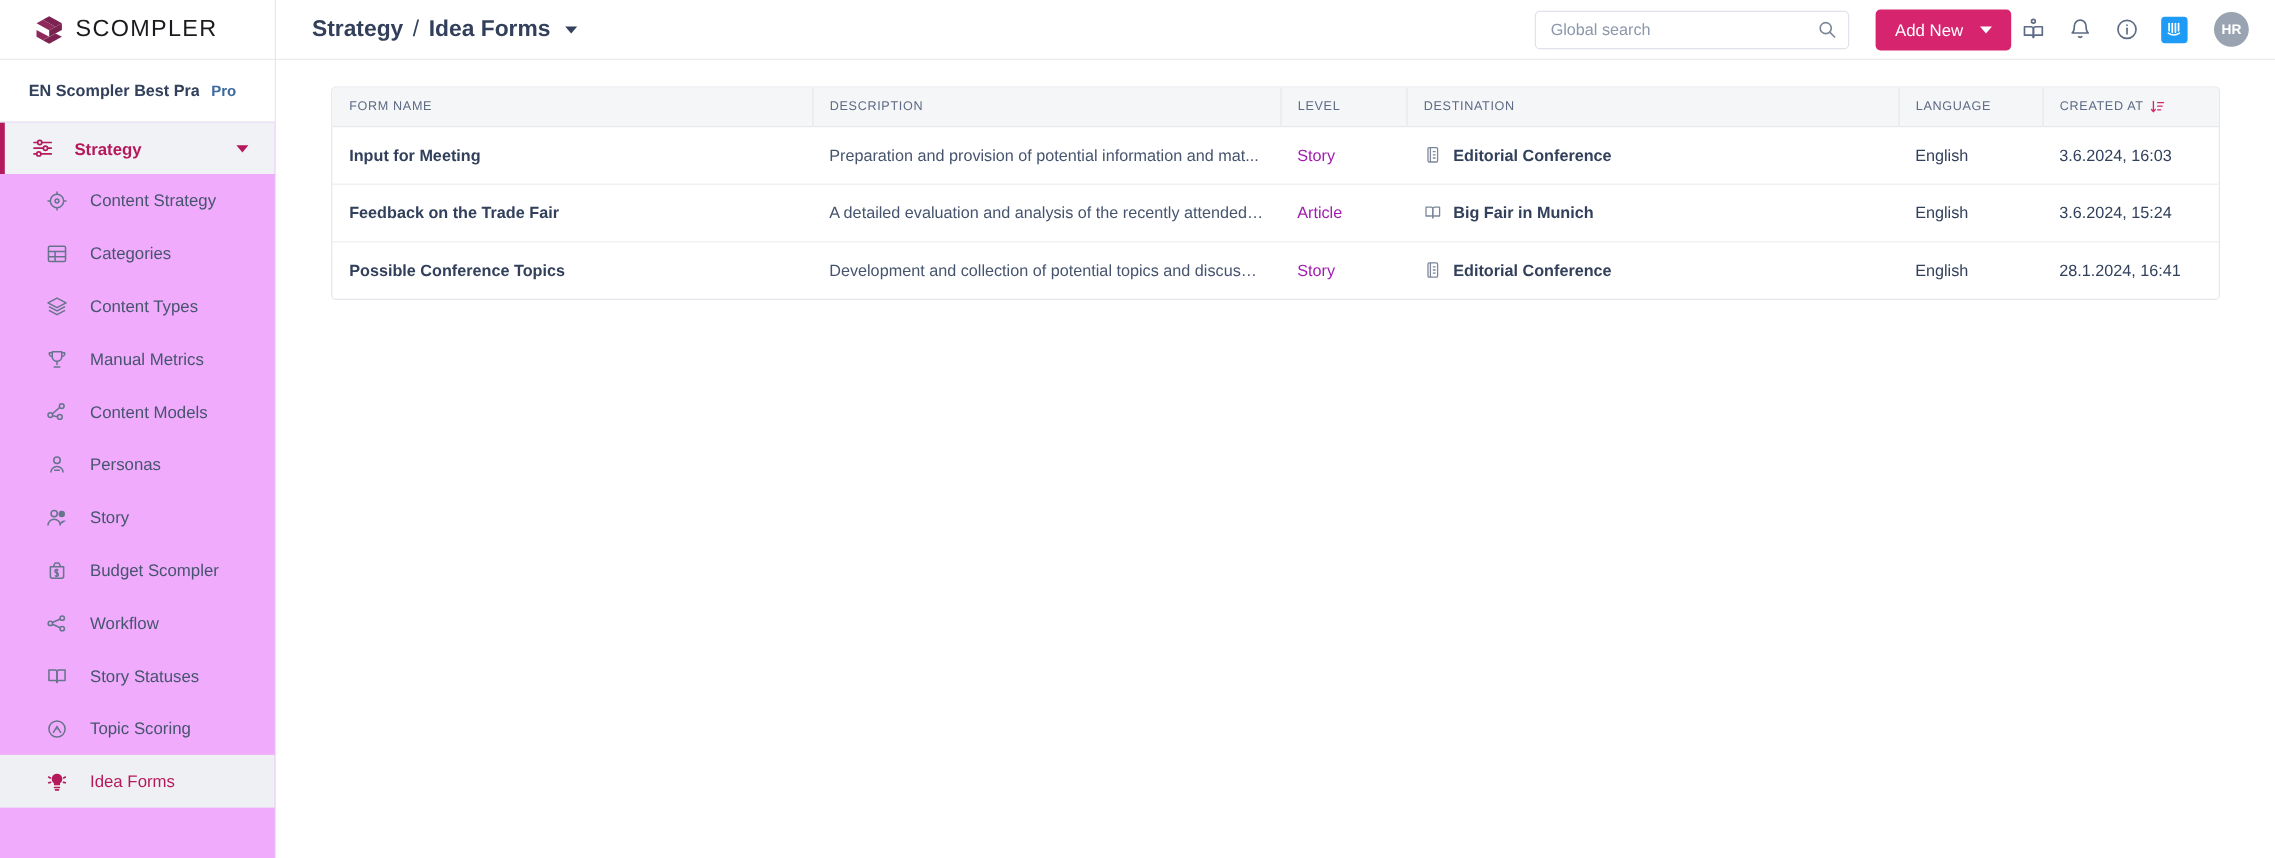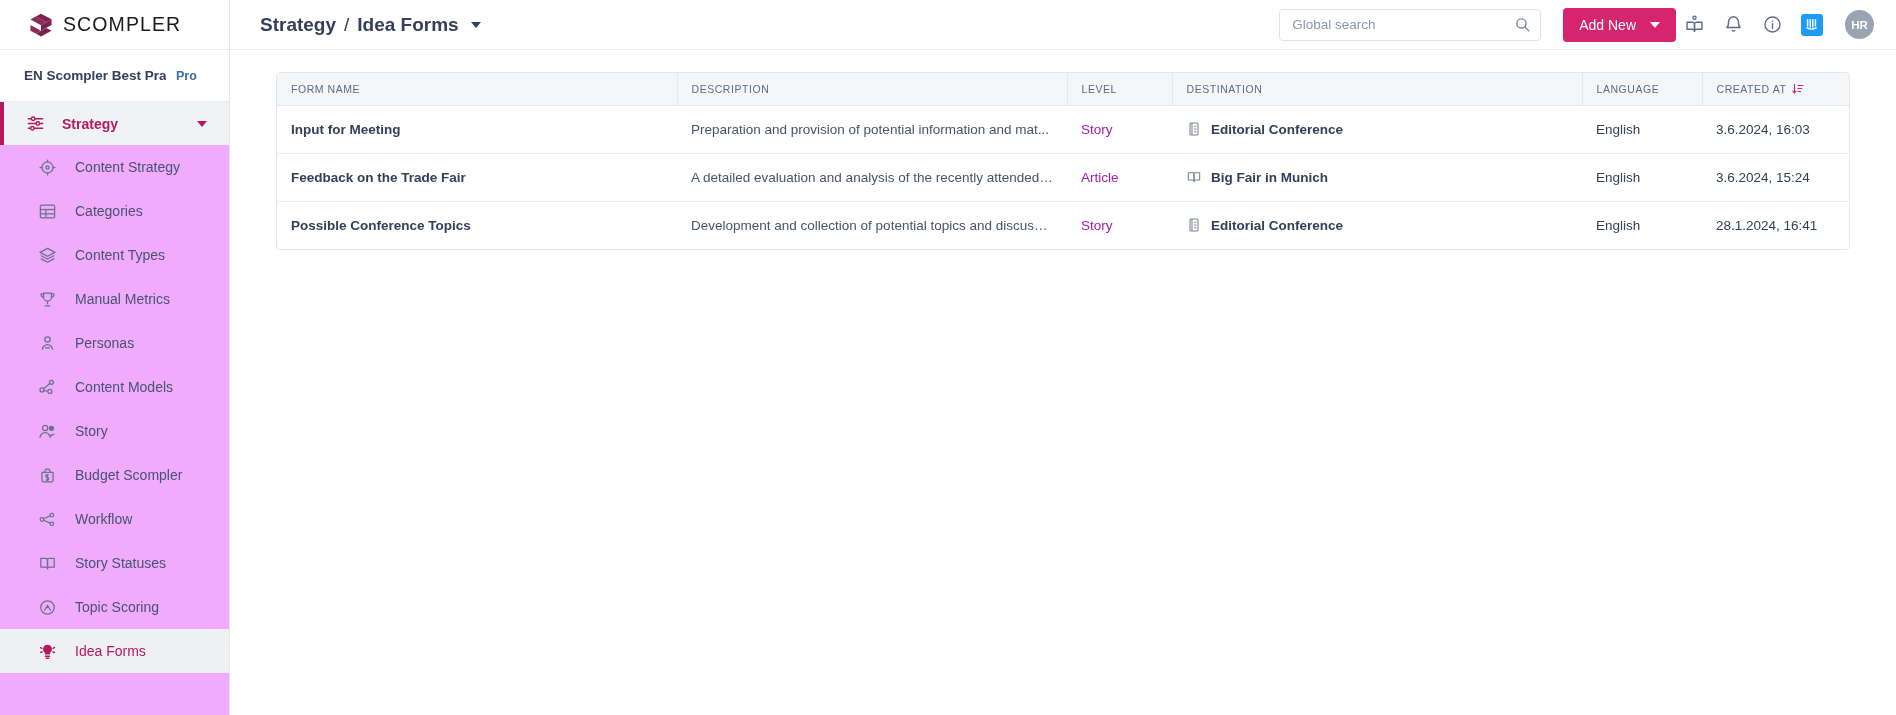--- a/index.html
+++ b/index.html
@@ -276,36 +276,36 @@
           <path d="M7 5 H4 a3 3 0 0 0 3 4"></path>
             <path d="M17 5 h3 a3 3 0 0 1 -3 4"></path>
           <line x1="12" y1="14" x2="12" y2="18"></line>
             <line x1="8.5" y1="20" x2="15.5" y2="20"></line>
         </svg>
         <span class="nav-label">Manual Metrics</span>
       </div>
 
       <div class="nav-item">
         <svg class="nav-ico" viewBox="0 0 24 24" fill="none" stroke="#66748c" stroke-width="1.6">
-          <circle cx="12" cy="7" r="3.4"></circle>
-          <path d="M5.5 20 a6.5 6.5 0 0 1 13 0"></path>
-          <line x1="9" y1="17.5" x2="15" y2="17.5"></line>
-        </svg>
-        <span class="nav-label">Personas</span>
-      </div>
-
-      <div class="nav-item">
-        <svg class="nav-ico" viewBox="0 0 24 24" fill="none" stroke="#66748c" stroke-width="1.6">
           <circle cx="5" cy="15" r="2.5"></circle>
             <circle cx="17" cy="5.5" r="2.5"></circle>
             <circle cx="15" cy="17" r="2.5"></circle>
           <line x1="7.2" y1="13.6" x2="14.9" y2="7"></line>
             <line x1="7.3" y1="15.8" x2="12.6" y2="16.7"></line>
         </svg>
         <span class="nav-label">Content Models</span>
+      </div>
+
+      <div class="nav-item">
+        <svg class="nav-ico" viewBox="0 0 24 24" fill="none" stroke="#66748c" stroke-width="1.6">
+          <circle cx="12" cy="7" r="3.4"></circle>
+          <path d="M5.5 20 a6.5 6.5 0 0 1 13 0"></path>
+          <line x1="9" y1="17.5" x2="15" y2="17.5"></line>
+        </svg>
+        <span class="nav-label">Personas</span>
       </div>
 
       <div class="nav-item">
         <svg class="nav-ico" viewBox="0 0 24 24" fill="none" stroke="#66748c" stroke-width="1.6">
           <circle cx="9" cy="7.5" r="3.3"></circle>
           <path d="M2.5 20 a6.5 6.5 0 0 1 13 0"></path>
           <circle cx="17" cy="8" r="2.6" fill="#66748c"></circle>
           <path d="M14.5 19.5 a5 5 0 0 1 7 -4.3" fill="#66748c" stroke="none"></path>
         </svg>
         <span class="nav-label">Story</span>

